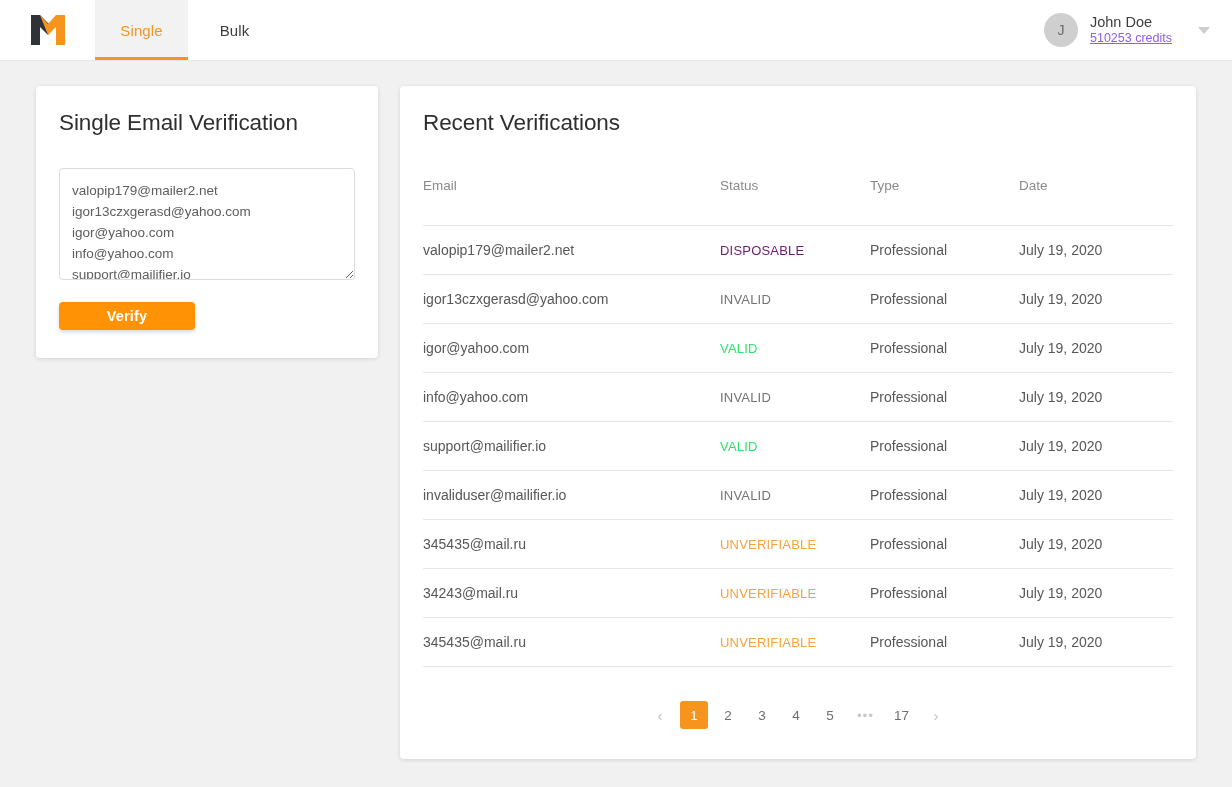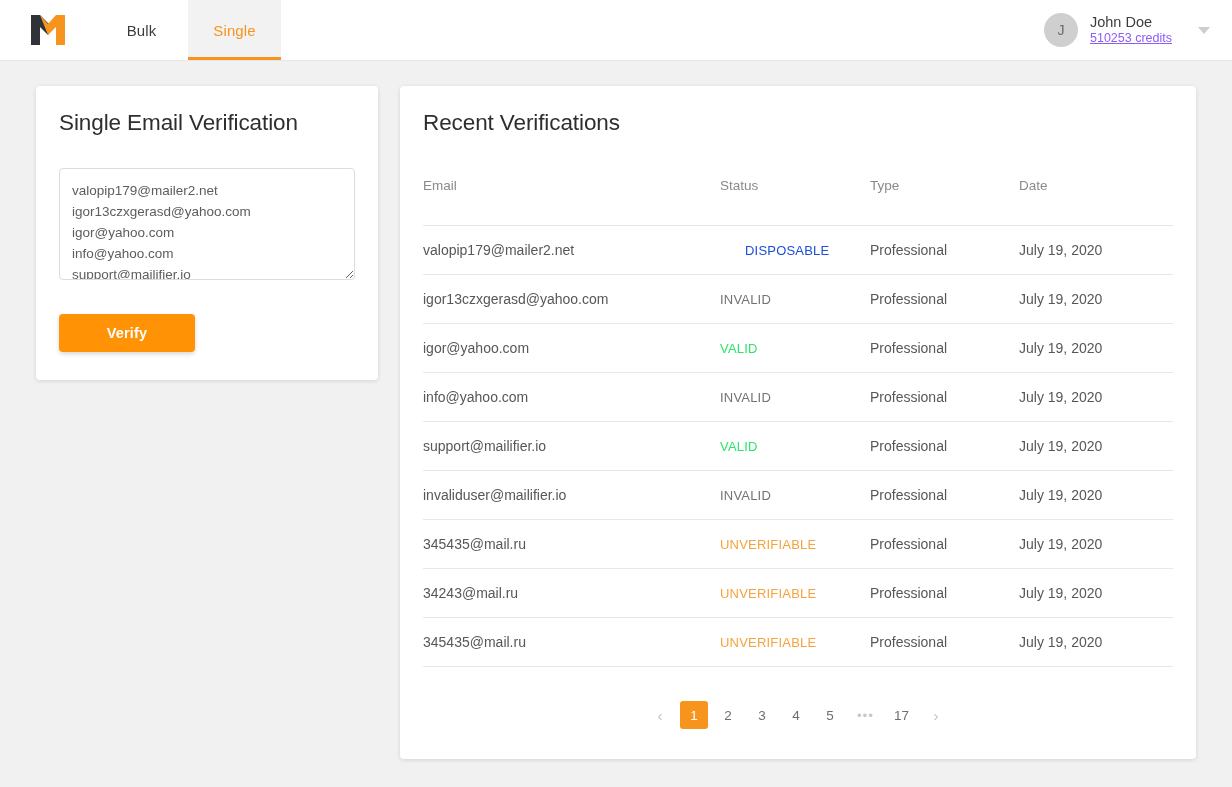--- a/index.html
+++ b/index.html
@@ -157,23 +157,23 @@
     font-size: 13.5px;
     line-height: 21px;
     color: #5d5d5d;
     resize: both;
     outline: none;
     display: block;
     overflow: hidden;
     white-space: pre;
   }
   .verify-btn {
-    margin-top: 34px;
+    margin-top: 22px;
     width: 136px;
-    height: 38px;
+    height: 28px;
     background: #ff9305;
     color: #ffffff;
     border: none;
     border-radius: 4px;
     font-family: "Liberation Sans", sans-serif;
     font-size: 14.5px;
     font-weight: bold;
     letter-spacing: .2px;
     cursor: pointer;
     box-shadow: 0 2px 4px rgba(0,0,0,.16);
@@ -213,21 +213,21 @@
 
   .cell-email  { color: #4d4d4d; }
   .cell-type   { color: #7d7d7d; font-size: 13.5px; margin-left: 46px; }
   .cell-date   { color: #7d7d7d; font-size: 13.5px; }
   .status {
     font-size: 13px;
     letter-spacing: .2px;
   }
   .status-valid        { color: #2de46b; }
   .status-invalid      { color: #737373; }
-  .status-disposable   { color: #1d4ed8; margin-left: 25px; }
+  .status-disposable   { color: #701a75; }
   .status-unverifiable { color: #f5a33c; }
 
   
   .pagination {
     display: flex;
     align-items: center;
     justify-content: center;
     gap: 6px;
     padding: 34px 0 30px 0;
   }
@@ -266,25 +266,25 @@
   <div class="logo-wrap">
     <span class="logo">
       <svg viewBox="0 0 34 30" width="34" height="30" aria-hidden="true">
         <polygon points="0,0 0,30 9,30 9,12 17,20 21,12 9,0" fill="#2f3237"></polygon>
         <polygon points="9,0 17,9 25,0 34,0 34,30 25,30 25,12 17,20" fill="#f7941e"></polygon>
       </svg>
     </span>
   </div>
 
   <nav class="nav">
+    <div class="nav-item active">
+      <span>Single</span>
+    </div>
     <div class="nav-item">
       <span>Bulk</span>
-    </div>
-    <div class="nav-item active">
-      <span>Single</span>
     </div>
   </nav>
 
   <div class="spacer"></div>
 
   <div class="user-area">
     <div class="avatar">
       <span>J</span>
     </div>
     <div class="user-text">

